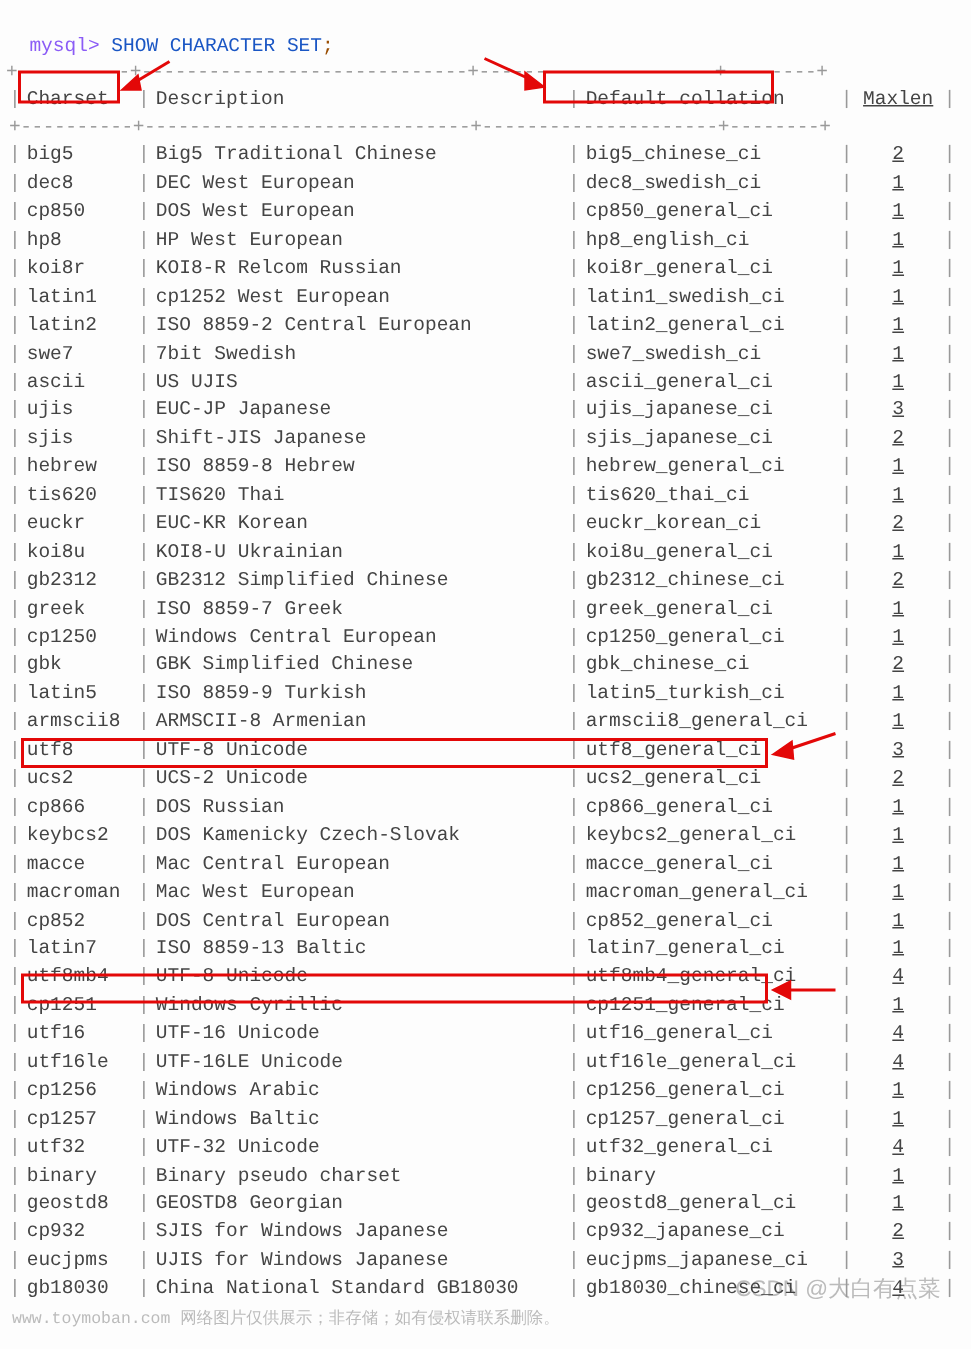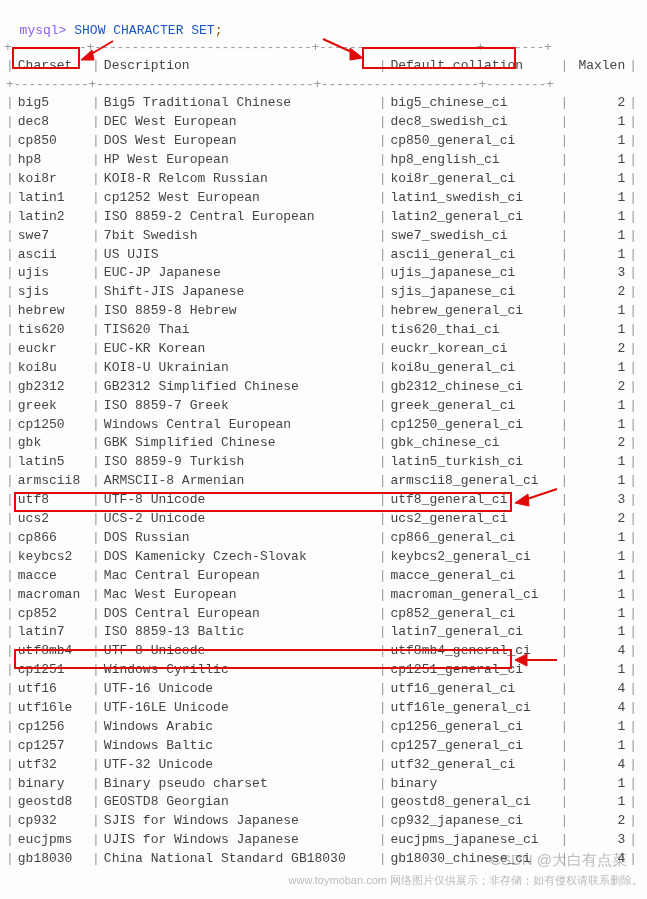--- a/index.html
+++ b/index.html
@@ -23,21 +23,21 @@
     border-collapse: collapse;
     width: calc(100% - 4px);
     position: relative;
     z-index: 1;
   }
   table.mysql td {
     padding: 1px 2px;
     white-space: nowrap;
   }
   td.pipe { color: #999; width: 1px; text-align: center; }
-  td.maxlen { text-align: right; padding-right: 4px; }
+  td.maxlen { text-align: center; padding-right: 4px; text-decoration: underline; }
   
   .hlbox {
     position: absolute;
     border: 2px solid #e30808;
     box-sizing: border-box;
     z-index: 3;
     pointer-events: none;
   }
   
   .arrow {
@@ -51,25 +51,24 @@
     position: absolute;
     right: 20px;
     bottom: 24px;
     color: #bbb;
     font-family: -apple-system, sans-serif;
     font-size: 15px;
     z-index: 0;
   }
   .watermark-bottom {
     color: #bbb;
-    font-family: Liberation Sans, sans-serif;
+    font-family: Liberation Mono, monospace;
     font-size: 11px;
     padding-top: 4px;
     padding-left: 4px;
-    text-align: right;
   }
 </style>
 </head>
 <body>
 
 <div class="prompt-line">
   <span class="prompt">mysql&gt;</span> <span class="stmt">SHOW CHARACTER SET</span><span class="semi">;</span>
 </div>
 
 <div class="dash-line">+----------+-----------------------------+---------------------+--------+</div>

